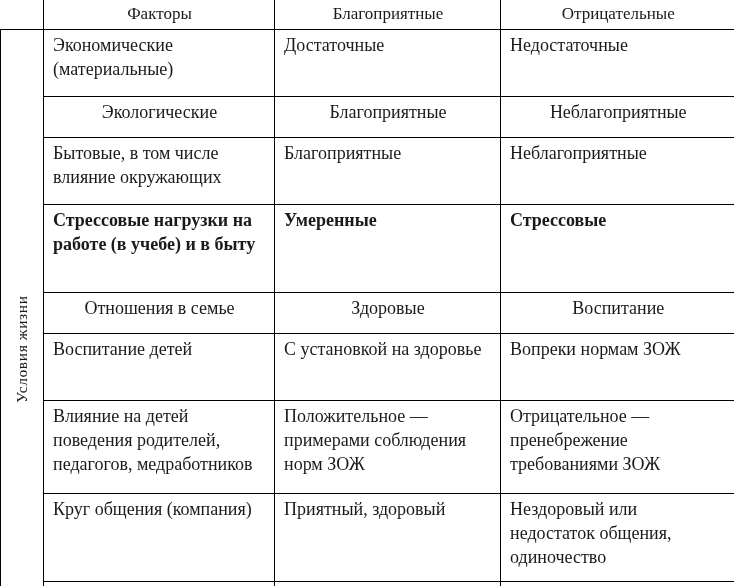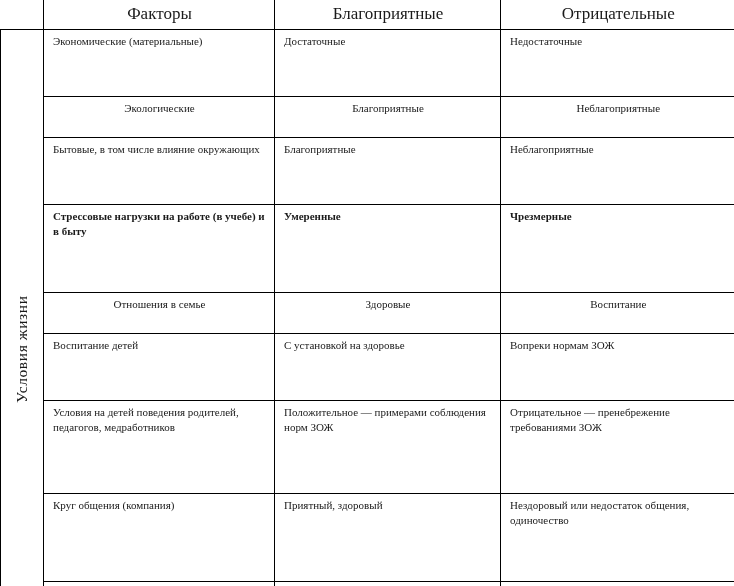--- a/index.html
+++ b/index.html
@@ -93,21 +93,21 @@
     background: #fff;
   }
 
   
   table.factors-table thead th.head-factor,
   table.factors-table thead th.head-pos,
   table.factors-table thead th.head-neg {
     border-bottom: 1.6px solid #000;
   }
 
-  td.cell-text { font-size: 11px; }
+  td.cell-text { font-size: 18px; }
 
   
   tr.r-h2 td { height: 57px; }
   tr.r-h1 td { height: 31px; text-align: center; }
   tr.r-h3 td { height: 78px; font-weight: bold; }
   tr.r-h3b td { height: 83px; }
   tr.r-h2b td { height: 57px; }
   tr.r-h3c td { height: 78px; margin-top: 44px; }
   tr.r-h3d td { height: 76px; }
 </style>
@@ -154,37 +154,37 @@
 
       <tr class="r-h2">
         <td class="cell-text">Бытовые, в том числе влияние окружающих</td>
         <td class="cell-text">Благоприятные</td>
         <td class="cell-text">Неблагоприятные</td>
       </tr>
 
       <tr class="r-h3">
         <td class="cell-text">Стрессовые нагрузки на работе (в учебе) и в быту</td>
         <td class="cell-text">Умеренные</td>
-        <td class="cell-text">Чрезмерные</td>
+        <td class="cell-text">Стрессовые</td>
       </tr>
 
       <tr class="r-h1">
         <td class="cell-text">Отношения в семье</td>
         <td class="cell-text">Здоровые</td>
         <td class="cell-text">Воспитание</td>
       </tr>
 
       <tr class="r-h2b">
         <td class="cell-text">Воспитание детей</td>
         <td class="cell-text">С установкой на здоровье</td>
         <td class="cell-text">Вопреки нормам ЗОЖ</td>
       </tr>
 
       <tr class="r-h3b">
-        <td class="cell-text">Условия на детей поведения родителей, педагогов, медработников</td>
+        <td class="cell-text">Влияние на детей поведения родителей, педагогов, медработников</td>
         <td class="cell-text">Положительное — примерами соблюдения норм ЗОЖ</td>
         <td class="cell-text">Отрицательное — пренебрежение требованиями ЗОЖ</td>
       </tr>
 
       <tr class="r-h3c">
         <td class="cell-text">Круг общения (компания)</td>
         <td class="cell-text">Приятный, здоровый</td>
         <td class="cell-text">Нездоровый или недостаток общения, одиночество</td>
       </tr>
 

